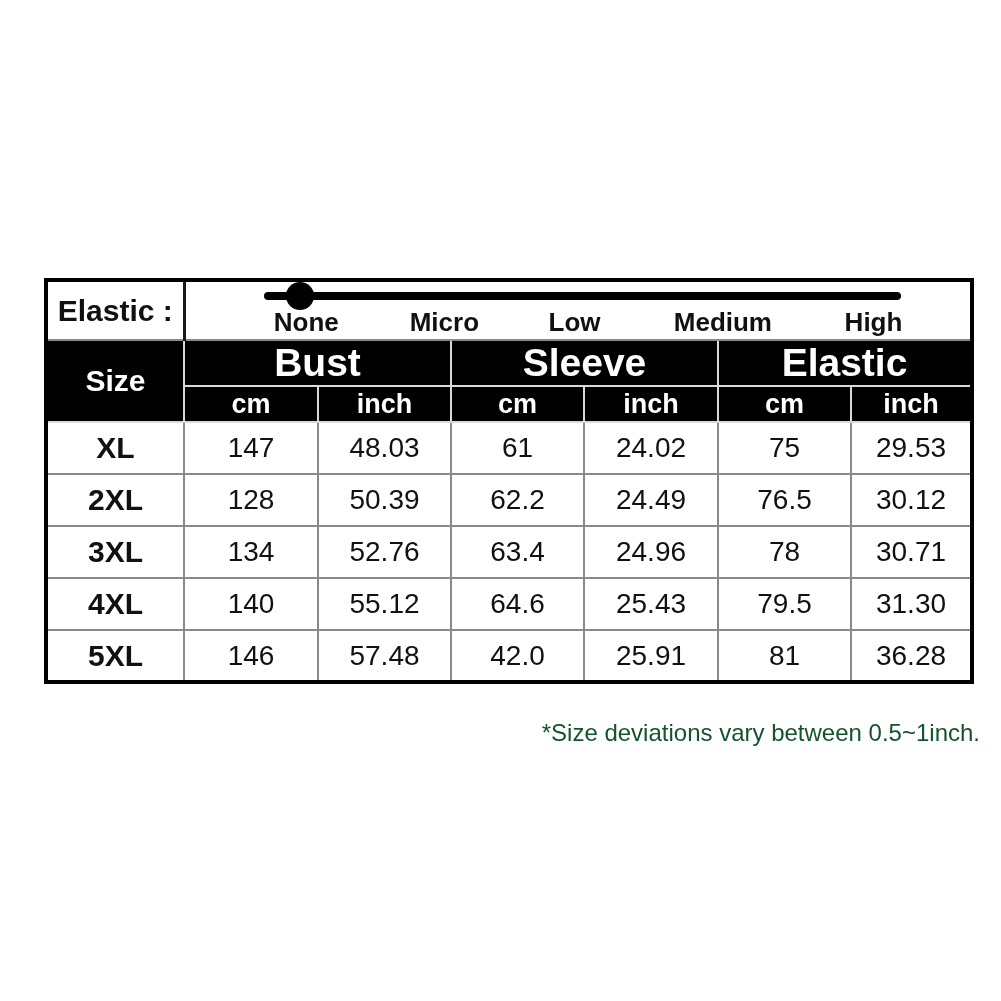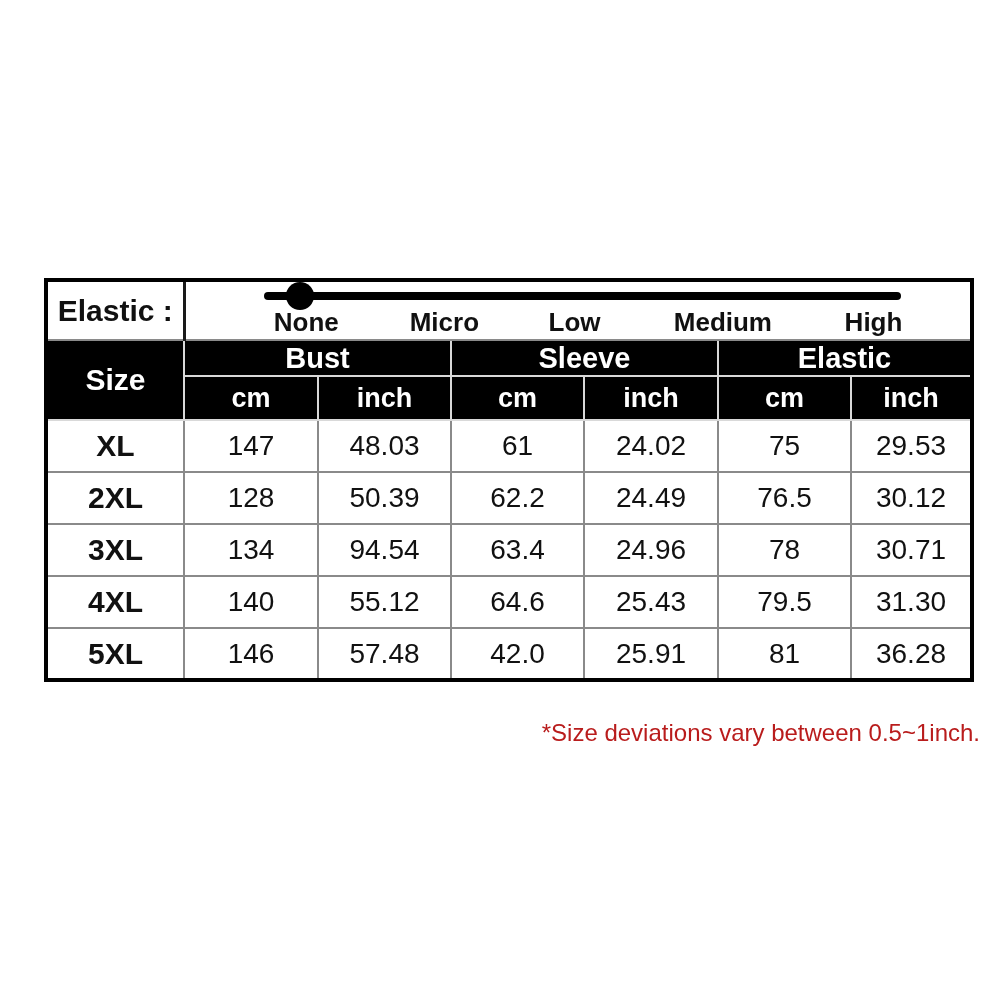--- a/index.html
+++ b/index.html
@@ -36,40 +36,40 @@
   }
   .slider-label {
     position:absolute; top:25px; transform:translateX(-50%);
     font-weight:bold; font-size:26px; white-space:nowrap;
   }
   .lv0 { left:15.4%; } .lv1 { left:33.0%; } .lv2 { left:49.6%; }
   .lv3 { left:68.5%; } .lv4 { left:87.7%; }
 
   
   tr.group-row { height:36px; }
-  tr.unit-row  { height:44px; }
+  tr.unit-row  { height:36px; }
   th.hdr {
     background:#000; color:#fff; text-align:center; vertical-align:middle;
     border:2px solid #d9d9d9;
   }
   th.corner { font-size:30px; font-weight:bold; }
-  th.group  { font-size:29px; font-weight:bold; }
+  th.group  { font-size:39px; font-weight:bold; }
   th.unit   { font-size:27px; font-weight:bold; }
 
   
   tr.data-row { height:52px; }
   td.cell {
     border:2px solid #8a8a8a; background:#fff; text-align:center;
     vertical-align:middle; font-size:28px;
   }
   td.size-col { font-weight:bold; font-size:30px; }
 
   .footnote {
     position:absolute; top:694px; right:21px;
-    font-size:24px; color:#b91c1c; white-space:nowrap;
+    font-size:24px; color:#14532d; white-space:nowrap;
   }
 </style>
 </head>
 <body>
 
 <div class="canvas">
 
   <table class="size-chart">
     <colgroup>
       <col style="width:138px">
@@ -127,21 +127,21 @@
       <td class="cell">50.39</td>
       <td class="cell">62.2</td>
       <td class="cell">24.49</td>
       <td class="cell">76.5</td>
       <td class="cell">30.12</td>
     </tr>
 
     <tr class="data-row">
       <td class="cell size-col">3XL</td>
       <td class="cell">134</td>
-      <td class="cell">94.54</td>
+      <td class="cell">52.76</td>
       <td class="cell">63.4</td>
       <td class="cell">24.96</td>
       <td class="cell">78</td>
       <td class="cell">30.71</td>
     </tr>
 
     <tr class="data-row">
       <td class="cell size-col">4XL</td>
       <td class="cell">140</td>
       <td class="cell">55.12</td>

